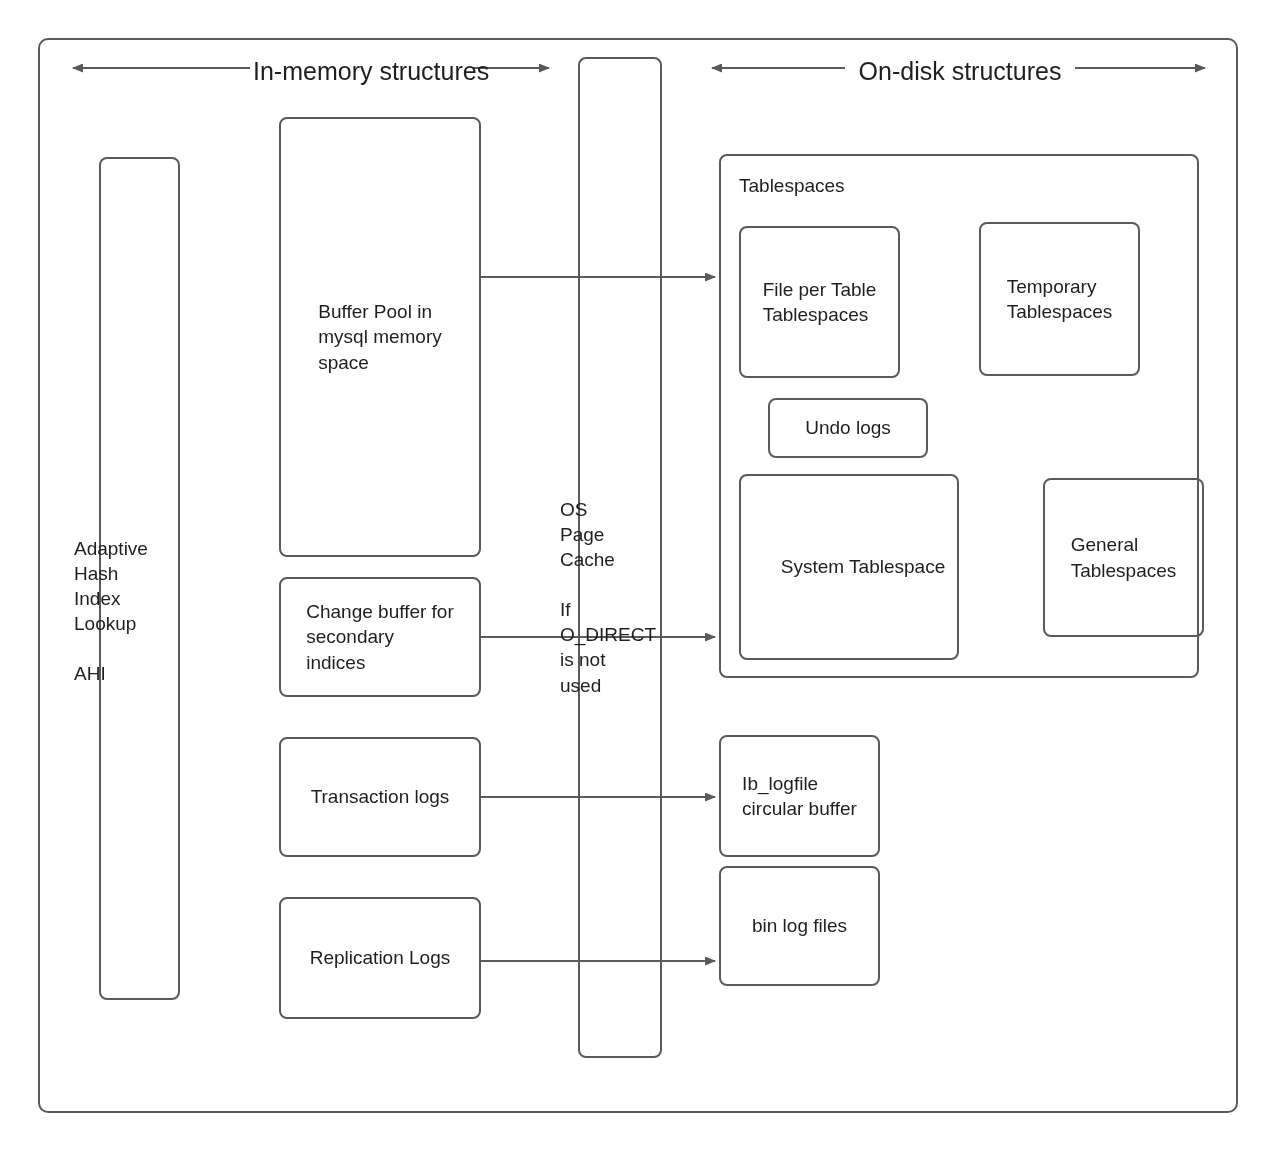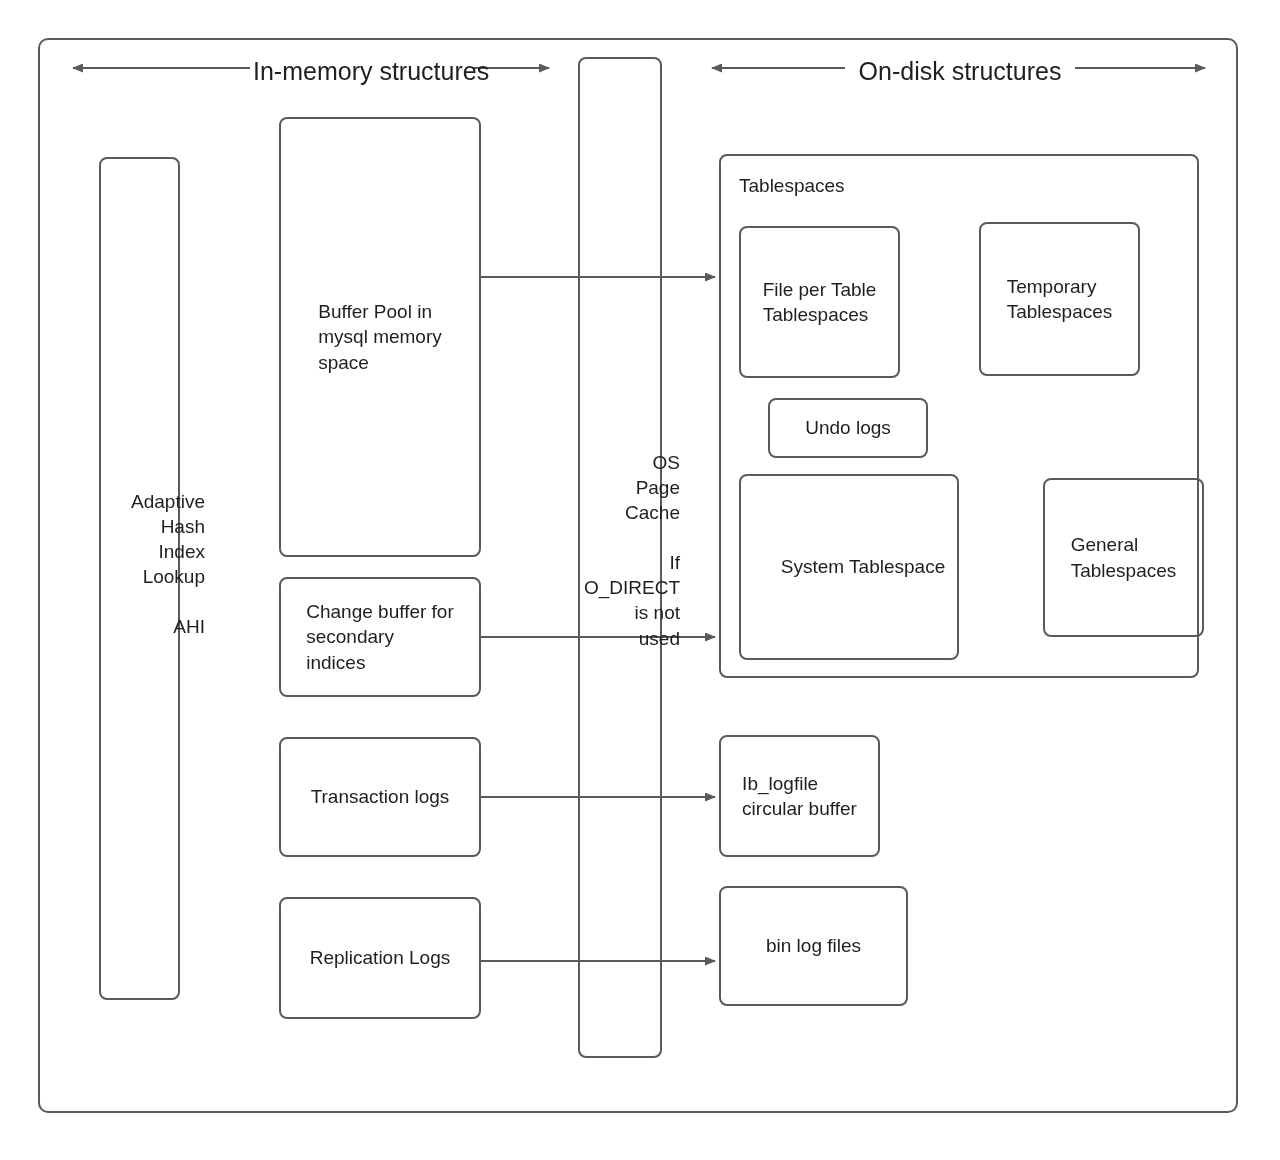--- a/index.html
+++ b/index.html
@@ -45,26 +45,27 @@
   }
   .band-label {
     position: absolute;
     font-size: 25px;
     color: #1f1f1f;
     white-space: nowrap;
     text-align: center;
   }
   .overflow-text {
     position: absolute;
-    text-align: right;
+    text-align: left;
     font-size: 19px;
     line-height: 1.32;
     color: #1f1f1f;
     white-space: pre-line;
     pointer-events: none;
+    margin-top: 47px;
   }
   svg.edges {
     position: absolute;
     left: 0;
     top: 0;
     width: 1280px;
     height: 1160px;
     overflow: visible;
     pointer-events: none;
   }
@@ -144,15 +145,15 @@
   <div class="box" style="left:740px; top:398px; width:160px; height:60px;margin-left:28px;">Undo logs</div>
 
   <div class="box" style="left:739px; top:474px; width:220px; height:186px;padding-left:28px;">System Tablespace</div>
 
   <div class="box" style="left:999px; top:478px; width:161px; height:159px;margin-left:44px;">General
 Tablespaces</div>
 
   <div class="box" style="left:719px; top:735px; width:161px; height:122px;">Ib_logfile
 circular buffer</div>
 
-  <div class="box" style="left:719px; top:886px; width:189px; height:120px;">bin log files</div>
+  <div class="box" style="left:719px; top:866px; width:161px; height:120px;">bin log files</div>
 
 </div>
 
 </body></html>

